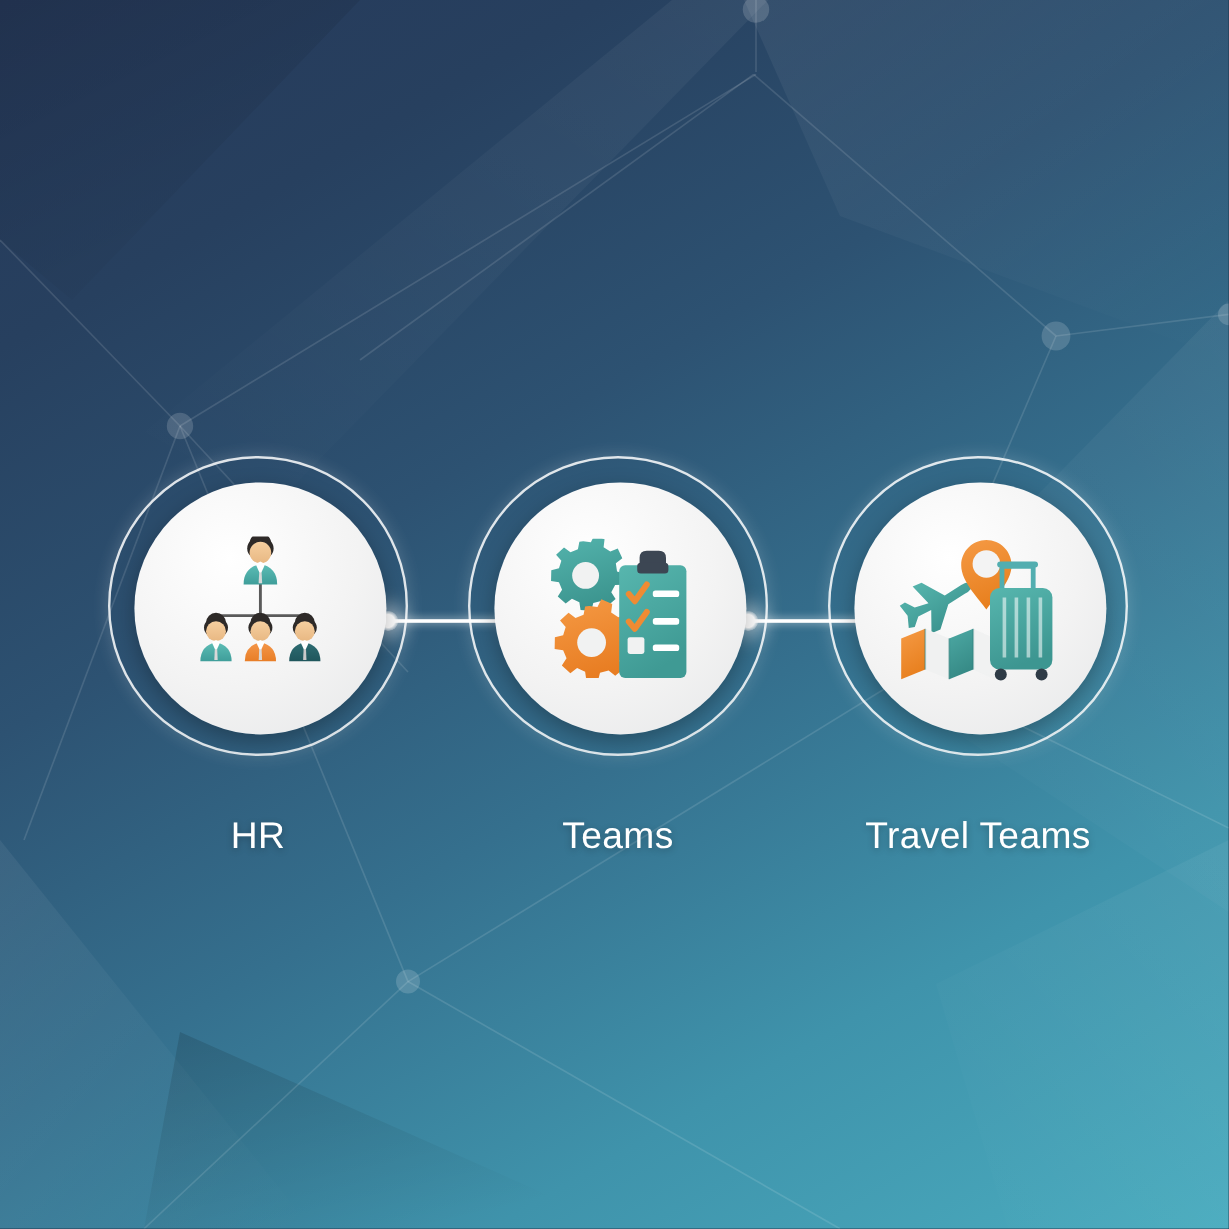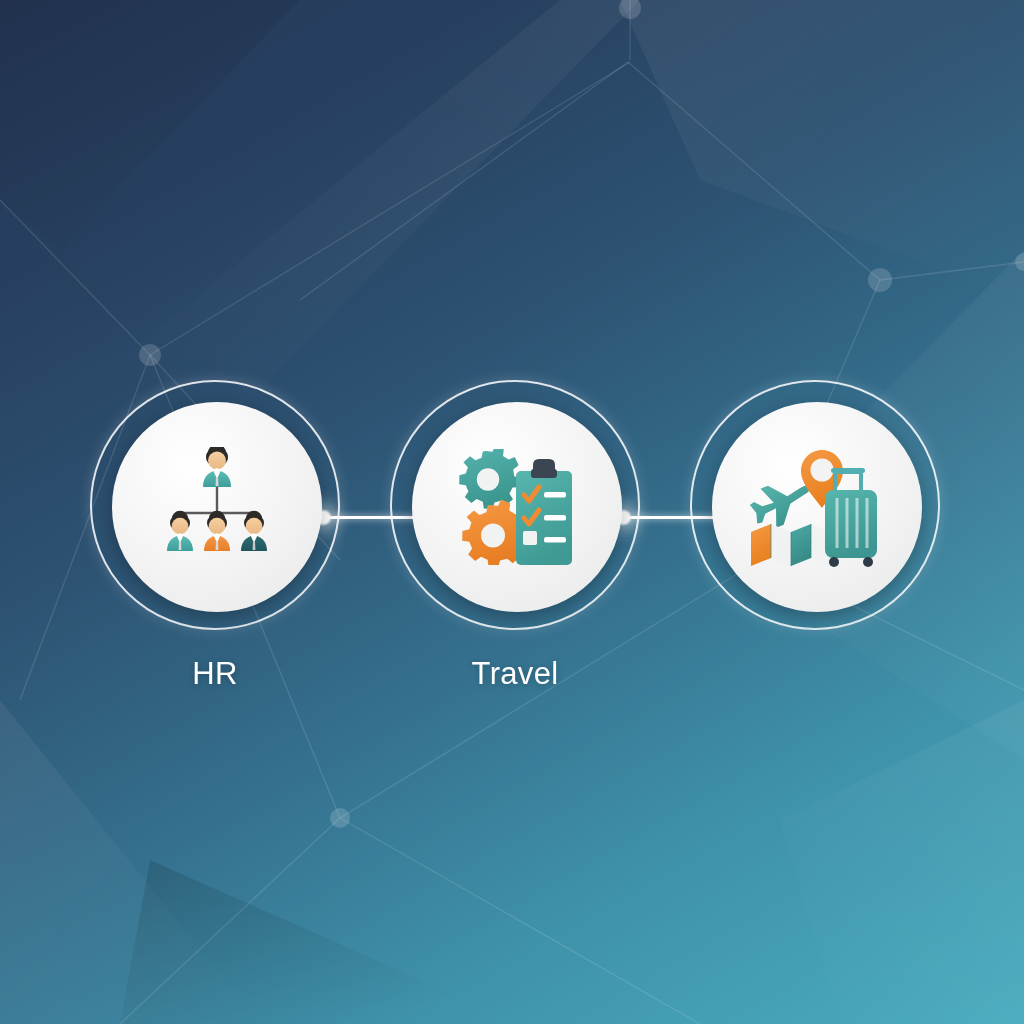--- a/index.html
+++ b/index.html
@@ -72,21 +72,21 @@
     background: radial-gradient(circle at 38% 30%, #ffffff 0%, #f3f3f3 55%, #e6e7e8 100%);
     box-shadow: 0 6px 18px rgba(0,0,0,0.28);
     display: flex;
     align-items: center;
     justify-content: center;
     box-sizing: border-box;
   }
   .disc svg { display: block; }
 
   .node-label {
-    margin-top: 26px;
+    margin-top: 49px;
     color: #ffffff;
     font-size: 31px;
     font-weight: 400;
     letter-spacing: 0.3px;
     text-shadow: 0 1px 6px rgba(0,0,0,0.25);
   }
 
   
   .connector {
     position: absolute;
@@ -345,21 +345,21 @@
                   <path d="M8,55 L13,61 L23,47" stroke="#ef8b33" stroke-width="5" fill="none" stroke-linecap="round" stroke-linejoin="round"></path>
                 </g>
                 <rect x="28" y="52" width="22" height="5.6" rx="2.2" fill="#ffffff"></rect>
                 <rect x="7" y="68" width="14" height="14" rx="2" fill="#f1f2f2"></rect>
                 <rect x="28" y="74" width="22" height="5.6" rx="2.2" fill="#ffffff"></rect>
               </g>
             </svg>
           </span>
         </div>
       </div>
-      <div class="node-label">Travel</div>
+      <div class="node-label">Teams</div>
     </div>
 
     <div class="node n2">
       <div class="ring">
         <div class="disc">
           <span>
             <svg width="140" height="122" viewBox="0 0 140 122">
               <defs>
                 <linearGradient id="tvTeal" x1="0" y1="0" x2="0.3" y2="1">
                   <stop offset="0%" stop-color="#57b6ae"></stop>
@@ -414,18 +414,19 @@
                   <path d="M42,30 L42,80"></path>
                 </g>
 
                 <circle cx="9" cy="94" r="5" fill="#2f3b46"></circle>
                 <circle cx="43" cy="94" r="5" fill="#2f3b46"></circle>
               </g>
             </svg>
           </span>
         </div>
       </div>
+      <div class="node-label">Travel Teams</div>
     </div>
 
   </div>
 
 
 </div>
 
 </body></html>

